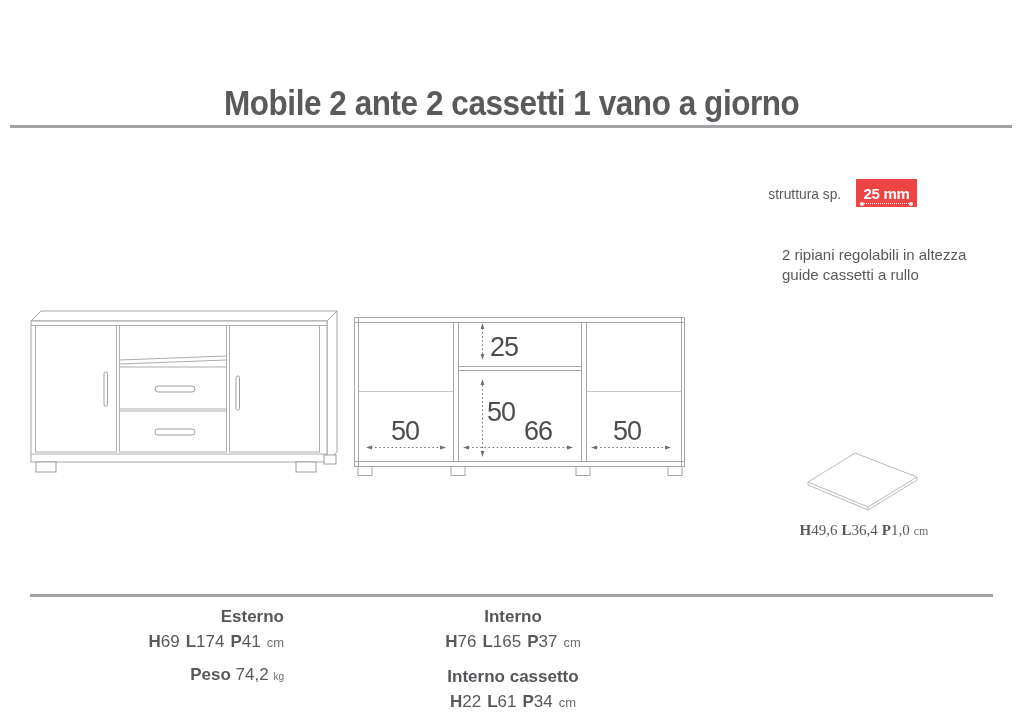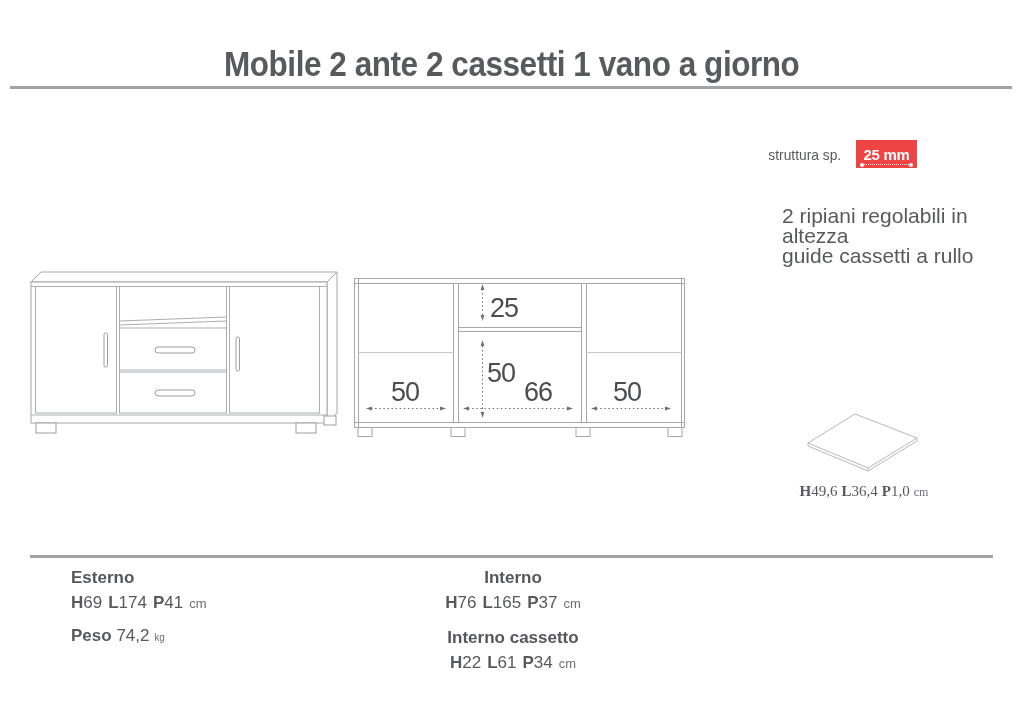--- a/index.html
+++ b/index.html
@@ -1,17 +1,17 @@
 <!DOCTYPE html>
 <html><head>
 <meta charset="utf-8">
 <style>
   html,body{margin:0;padding:0;background:#fff;}
   #page{position:relative;width:1024px;height:680px;background:#ffffff;overflow:hidden;
-        font-family:"Liberation Sans","DejaVu Sans",sans-serif;color:#58595B;}
+        font-family:"Liberation Sans","DejaVu Sans",sans-serif;color:#58595B;margin-top:39px;}
   .abs{position:absolute;}
 
   
   #title-wrap{left:0;top:44px;width:1024px;text-align:center;}
   #title-wrap .t{display:inline-block;font-size:35px;font-weight:700;color:#595A5C;
                  letter-spacing:-0.5px;transform:scaleX(0.9);white-space:nowrap;}
   .rule{background:#A0A2A5;height:3px;}
   #rule-top{left:10px;top:86px;width:1002px;}
   #rule-bottom{left:30px;top:555px;width:963px;}
 
@@ -22,38 +22,38 @@
   .badge{position:relative;background:#ef4444;color:#FFFFFF;font-weight:700;font-size:15px;
          width:61px;height:28px;display:flex;align-items:center;justify-content:center;
          letter-spacing:-0.3px;}
   .badge .dimline{position:absolute;left:6px;right:6px;bottom:3px;height:0;
                   border-top:1px dotted rgba(255,255,255,0.9);}
   .badge .dimline::before,.badge .dimline::after{content:"";position:absolute;top:-2.5px;width:4px;height:4px;
                   background:#fff;border-radius:50%;}
   .badge .dimline::before{left:-2px;} .badge .dimline::after{right:-2px;}
 
   
-  #notes{left:782px;top:206px;font-size:21px;line-height:20px;color:#58595B;}
+  #notes{left:782px;top:206px;font-size:15px;line-height:20px;color:#58595B;}
 
   
   svg{display:block;}
   svg text{font-family:"Liberation Sans","DejaVu Sans",sans-serif;fill:#4C4D4F;}
   .dimtxt{font-size:27px;letter-spacing:-1px;}
 
   
   .dims{font-size:17px;color:#58595B;white-space:nowrap;}
   .dims .pair{margin-right:6px;}
   .dims b{font-weight:700;}
   .unit{font-size:13px;color:#6D6E71;}
   .sec-label{font-size:17px;font-weight:700;color:#555659;}
   #shelf-dims{left:784px;top:483px;width:160px;text-align:center;font-size:15px;font-family:Liberation Serif, serif;}
   #shelf-dims .pair{margin-right:4px;}
   #shelf-dims .unit{font-size:12px;}
 
-  #esterno-block{left:71px;top:568px;width:240px;text-align:left;}
+  #esterno-block{left:44px;top:568px;width:240px;text-align:right;}
   #esterno-block .dims{margin-top:5px;}
   #peso-line{margin-top:13px;font-size:17px;}
   #peso-line .unit{font-size:10px;}
   #interno-block{left:393px;top:568px;width:240px;text-align:center;}
   #interno-block .dims{margin-top:5px;}
   #interno-cassetto-label{margin-top:15px;}
 </style>
 </head>
 <body>
 

